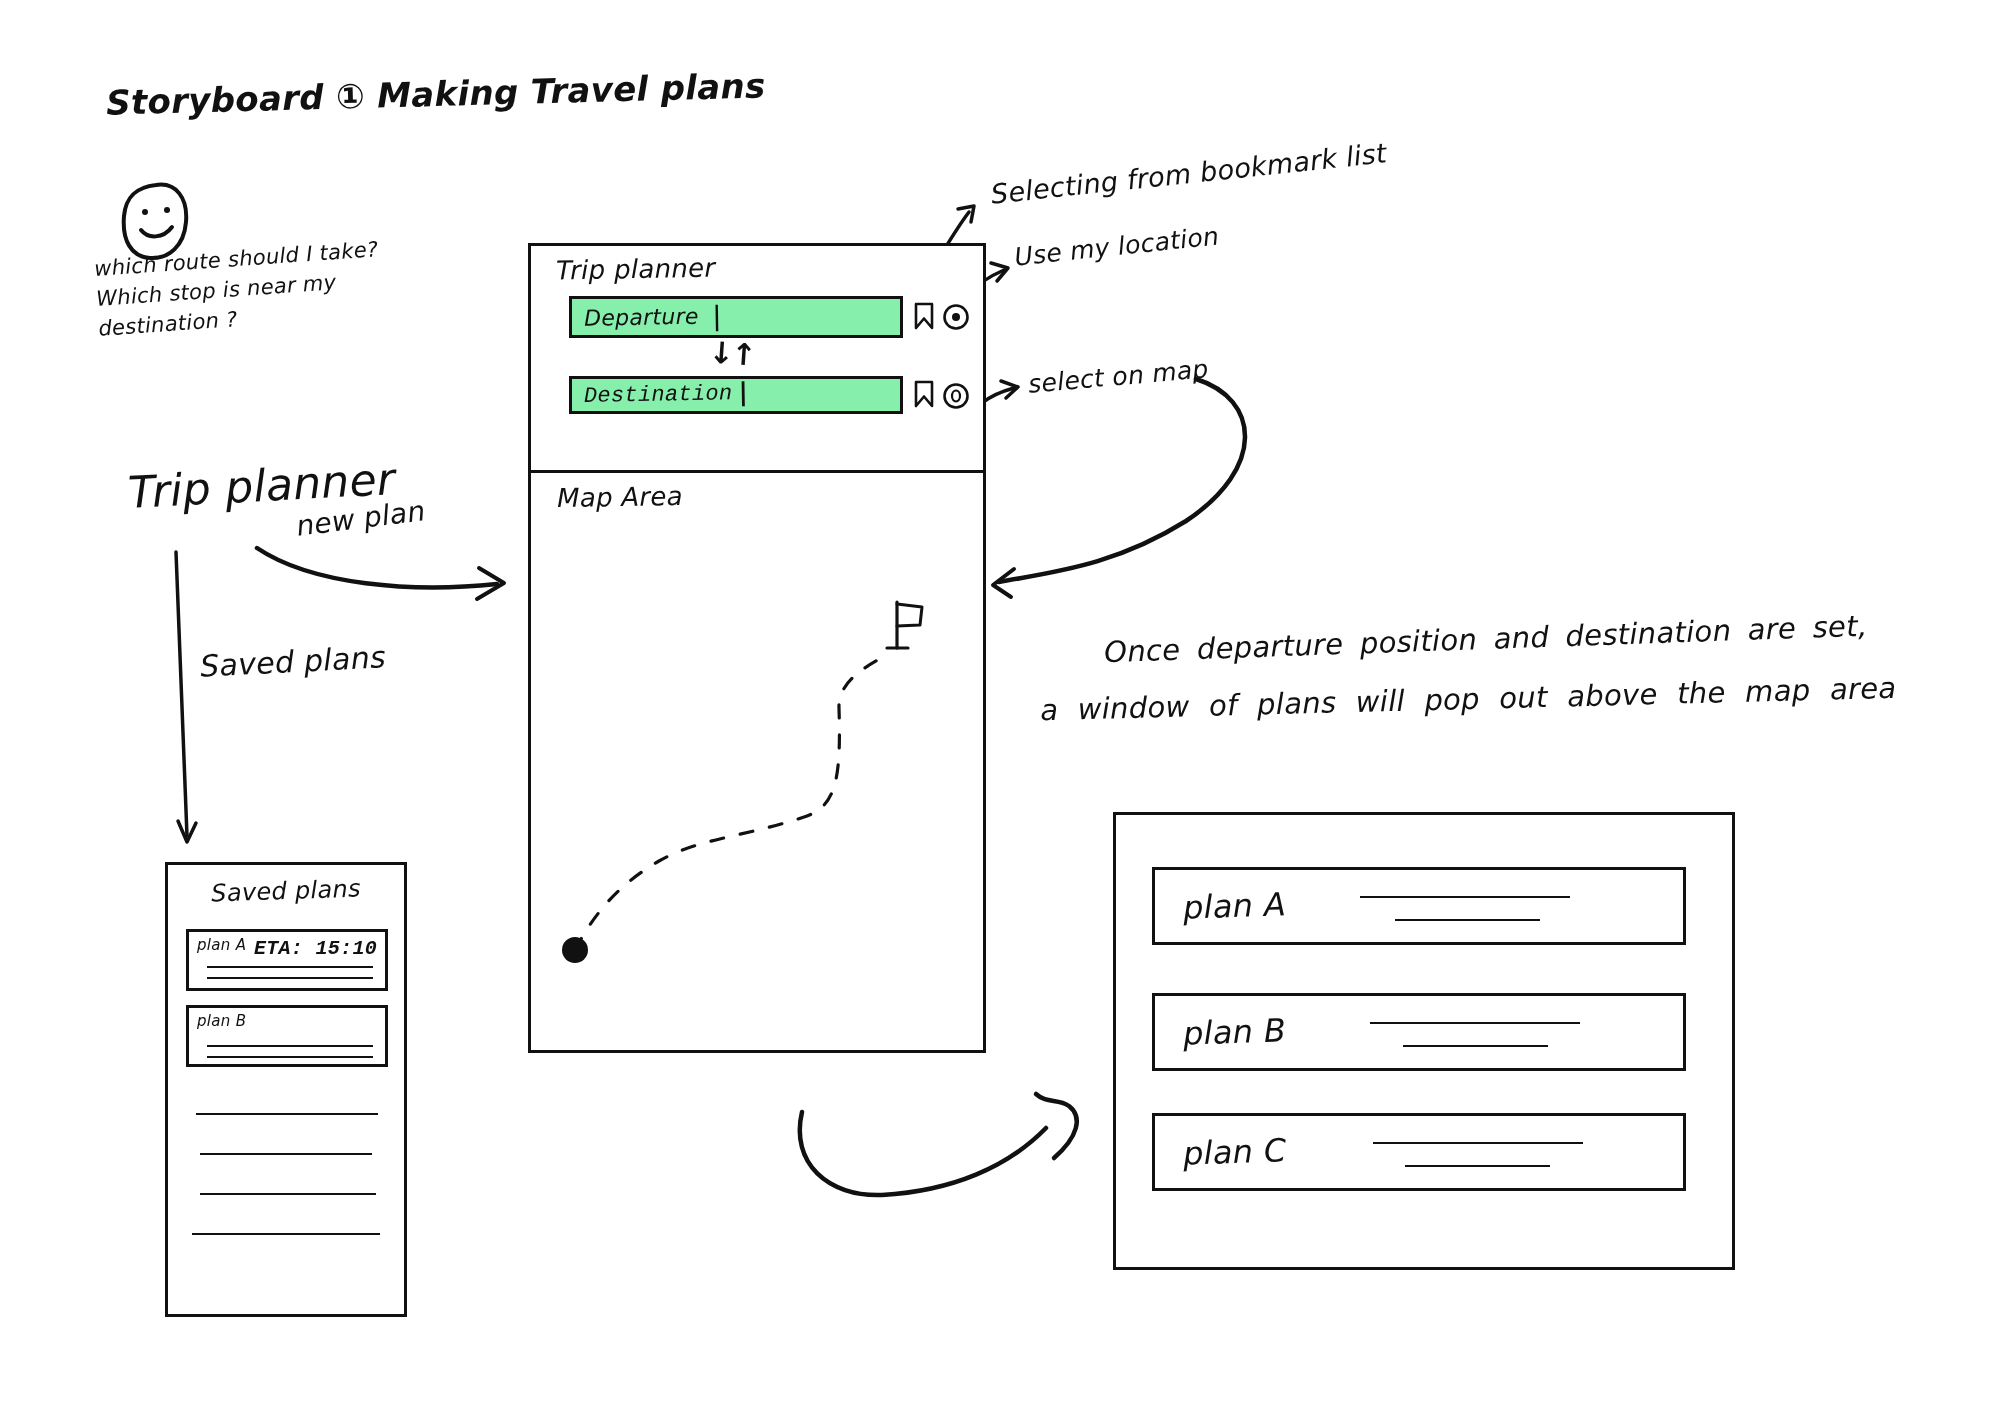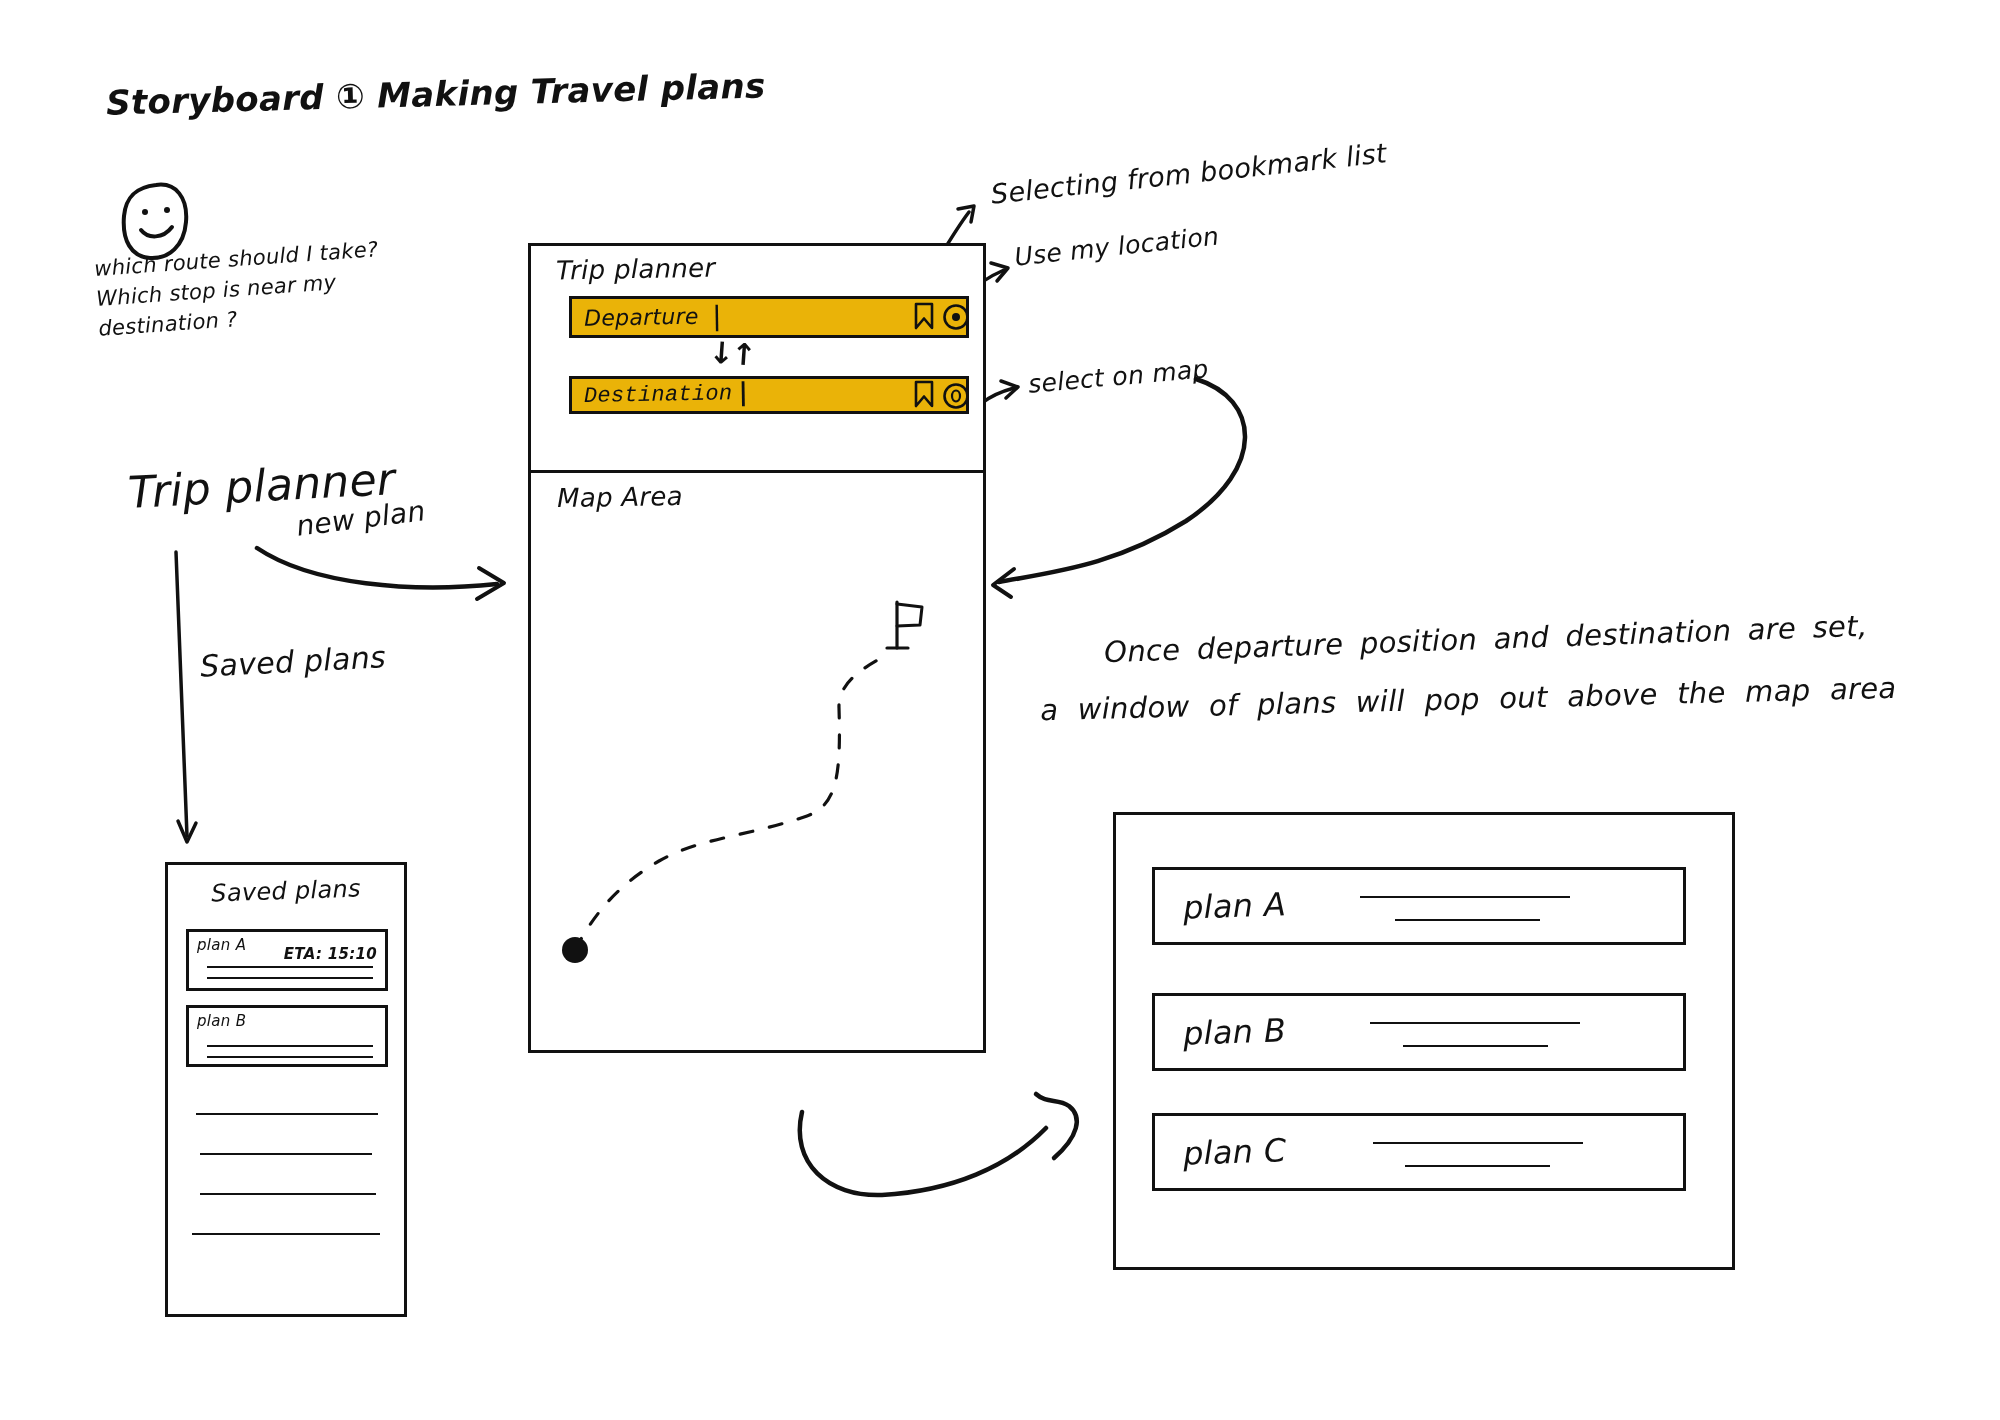--- a/index.html
+++ b/index.html
@@ -18,21 +18,21 @@
   #questions{left:96px;top:244px;font-size:21px;line-height:30px;transform:rotate(-4deg);}
 
   
   #flow-app{left:128px;top:460px;font-size:44px;transform:rotate(-3deg);}
   #flow-new{left:296px;top:502px;font-size:28px;transform:rotate(-7deg);}
   #flow-saved{left:200px;top:644px;font-size:30px;transform:rotate(-3deg);}
 
   
   #planner{left:528px;top:243px;width:458px;height:810px;border:3px solid #111;box-sizing:border-box;background:#fff;}
   #planner-title{left:25px;top:8px;font-size:26px;transform:rotate(-1deg);}
-  .sk-input{position:absolute;left:38px;width:400px;border:3px solid #111;box-sizing:border-box;background:#eab308;}
+  .sk-input{position:absolute;left:38px;width:334px;border:3px solid #111;box-sizing:border-box;background:#86efac;}
   #dep-input{top:50px;height:42px;}
   #dest-input{top:130px;height:38px;font-family:Liberation Mono, monospace;}
   .sk-input .val{position:absolute;left:12px;top:50%;transform:translateY(-50%) rotate(-1deg);font-size:22px;}
   .cursor{display:inline-block;margin-left:14px;font-style:normal;font-weight:600;transform:scaleY(1.2);}
   #dest-input .cursor{margin-left:4px;}
   .icon-slot{position:absolute;}
   #dep-bookmark{left:383px;top:56px;}
   #dep-gps{left:411px;top:57px;}
   #swap{left:178px;top:90px;font-size:30px;font-weight:700;font-style:normal;letter-spacing:-3px;transform:rotate(4deg);}
   #dest-bookmark{left:383px;top:134px;}
@@ -48,21 +48,21 @@
   #note1{left:1104px;top:622px;font-size:29px;word-spacing:7px;transform:rotate(-2deg);}
   #note2{left:1040px;top:682px;font-size:29px;word-spacing:10px;transform:rotate(-1.5deg);}
 
   
   #saved-panel{left:165px;top:862px;width:242px;height:455px;border:3px solid #111;box-sizing:border-box;background:#fff;}
   #saved-title{left:0;top:12px;width:100%;text-align:center;font-size:24px;transform:rotate(-2deg);}
   .saved-card{position:absolute;left:18px;width:202px;height:62px;border:3px solid #111;box-sizing:border-box;background:#fff;}
   #saved-a{top:64px;}
   #saved-b{top:140px;}
   .saved-card .lbl{position:absolute;left:8px;top:4px;font-size:15px;}
-  .saved-card .eta{position:absolute;right:8px;top:13px;font-size:15px;font-weight:700;}
+  .saved-card .eta{position:absolute;right:8px;top:5px;font-size:20px;font-weight:700;font-family:Liberation Mono, monospace;}
   .rule{position:absolute;height:0;border-top:2px solid #111;}
   .saved-card .r1{left:18px;right:12px;top:34px;}
   .saved-card .r2{left:18px;right:12px;top:45px;}
   #saved-lines .rule{border-top-width:2.5px;}
 
   
   #popup{left:1113px;top:812px;width:622px;height:458px;border:3px solid #111;box-sizing:border-box;background:#fff;}
   .plan-card{position:absolute;left:36px;width:534px;height:78px;border:3px solid #111;box-sizing:border-box;background:#fff;}
   #plan-a{top:52px;}
   #plan-b{top:178px;}

